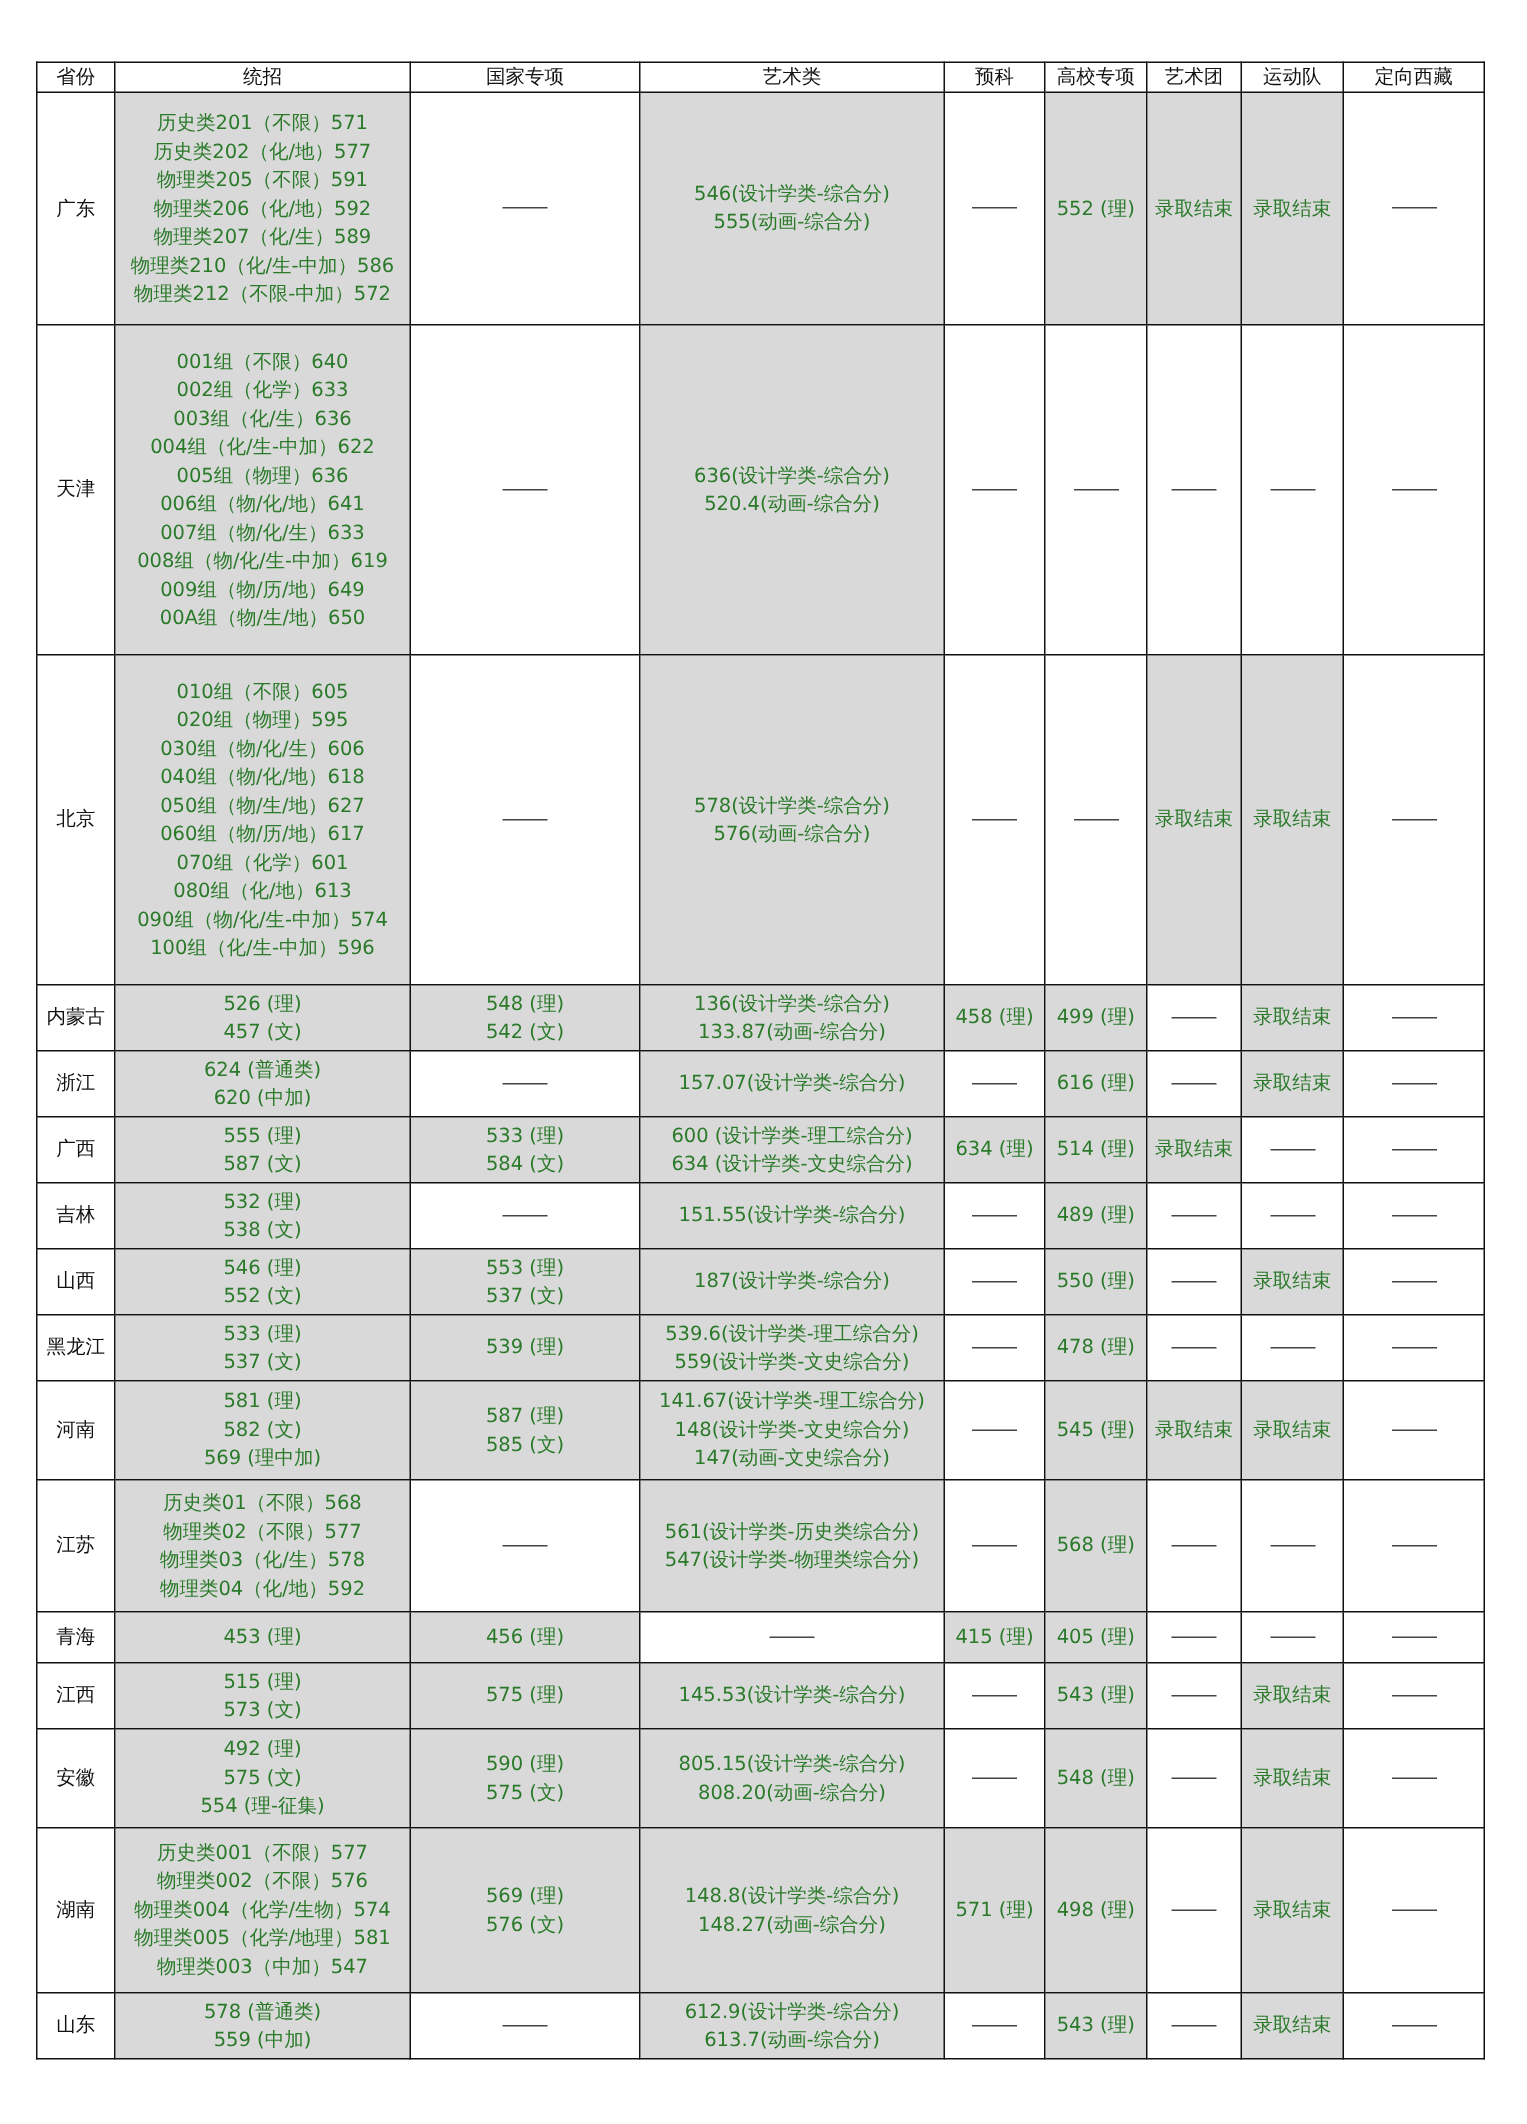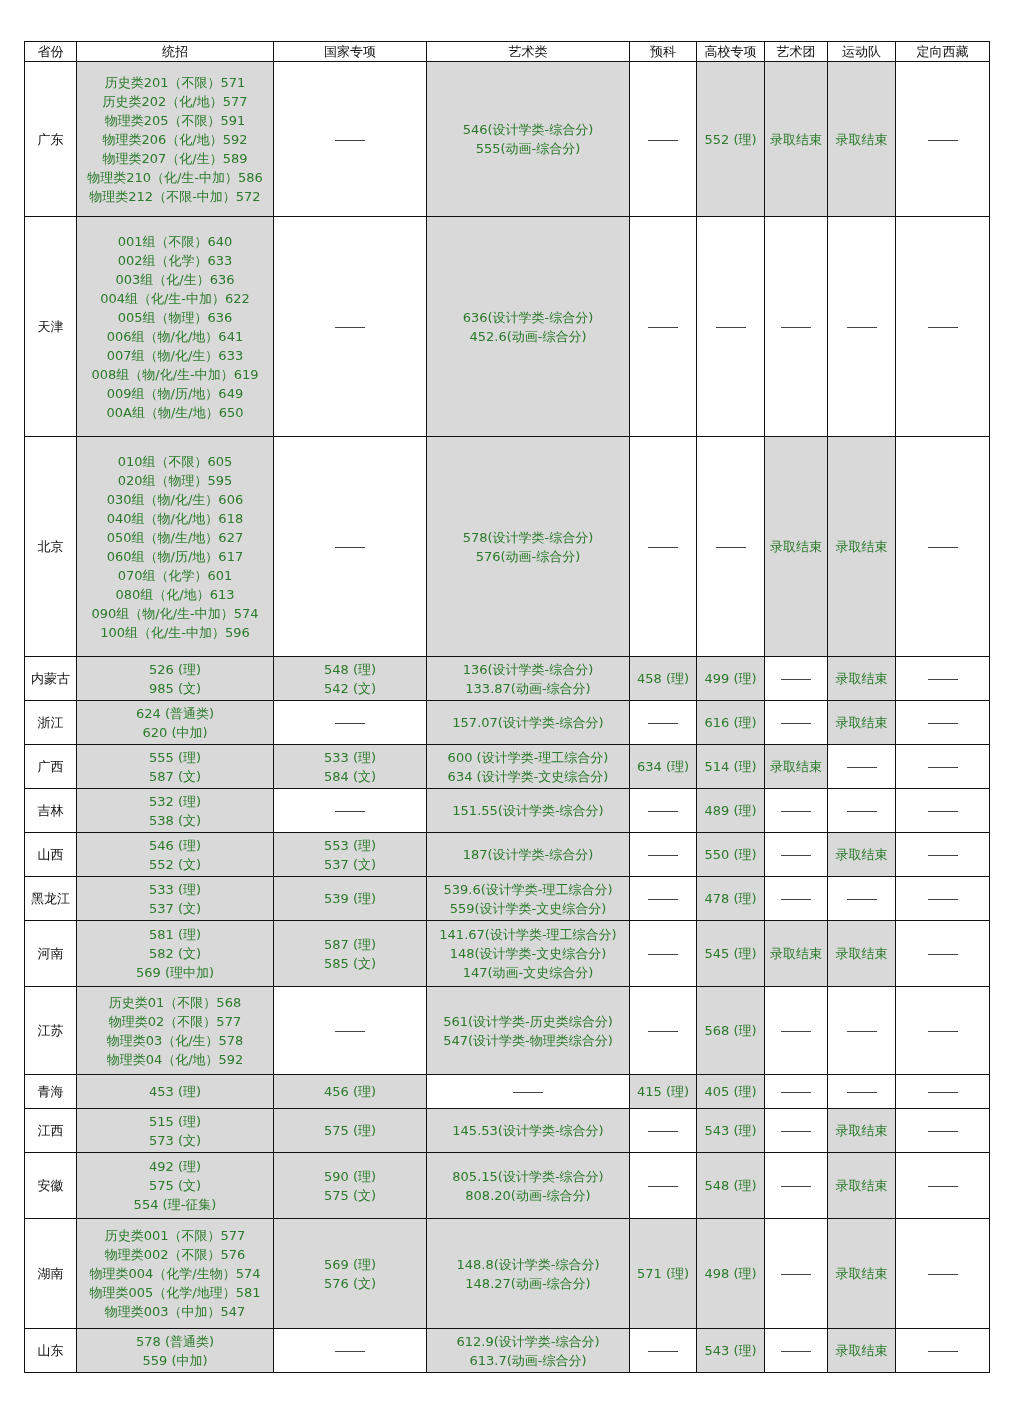--- a/index.html
+++ b/index.html
@@ -93,21 +93,21 @@
           <span class="line">005组（物理）636</span>
           <span class="line">006组（物/化/地）641</span>
           <span class="line">007组（物/化/生）633</span>
           <span class="line">008组（物/化/生-中加）619</span>
           <span class="line">009组（物/历/地）649</span>
           <span class="line">00A组（物/生/地）650</span>
         </td>
         <td class="empty"><span class="dash"></span></td>
         <td class="filled">
           <span class="line">636(设计学类-综合分)</span>
-          <span class="line">452.6(动画-综合分)</span>
+          <span class="line">520.4(动画-综合分)</span>
         </td>
         <td class="empty"><span class="dash"></span></td>
         <td class="empty"><span class="dash"></span></td>
         <td class="empty"><span class="dash"></span></td>
         <td class="empty"><span class="dash"></span></td>
         <td class="empty"><span class="dash"></span></td>
       </tr>
       <tr style="height: 220px;">
         <td class="prov">北京</td>
         <td class="filled">
@@ -134,21 +134,21 @@
         </td>
         <td class="filled">
           <span class="line">录取结束</span>
         </td>
         <td class="empty"><span class="dash"></span></td>
       </tr>
       <tr style="height: 44px;">
         <td class="prov">内蒙古</td>
         <td class="filled">
           <span class="line">526 (理)</span>
-          <span class="line">985 (文)</span>
+          <span class="line">457 (文)</span>
         </td>
         <td class="filled">
           <span class="line">548 (理)</span>
           <span class="line">542 (文)</span>
         </td>
         <td class="filled">
           <span class="line">136(设计学类-综合分)</span>
           <span class="line">133.87(动画-综合分)</span>
         </td>
         <td class="filled">

